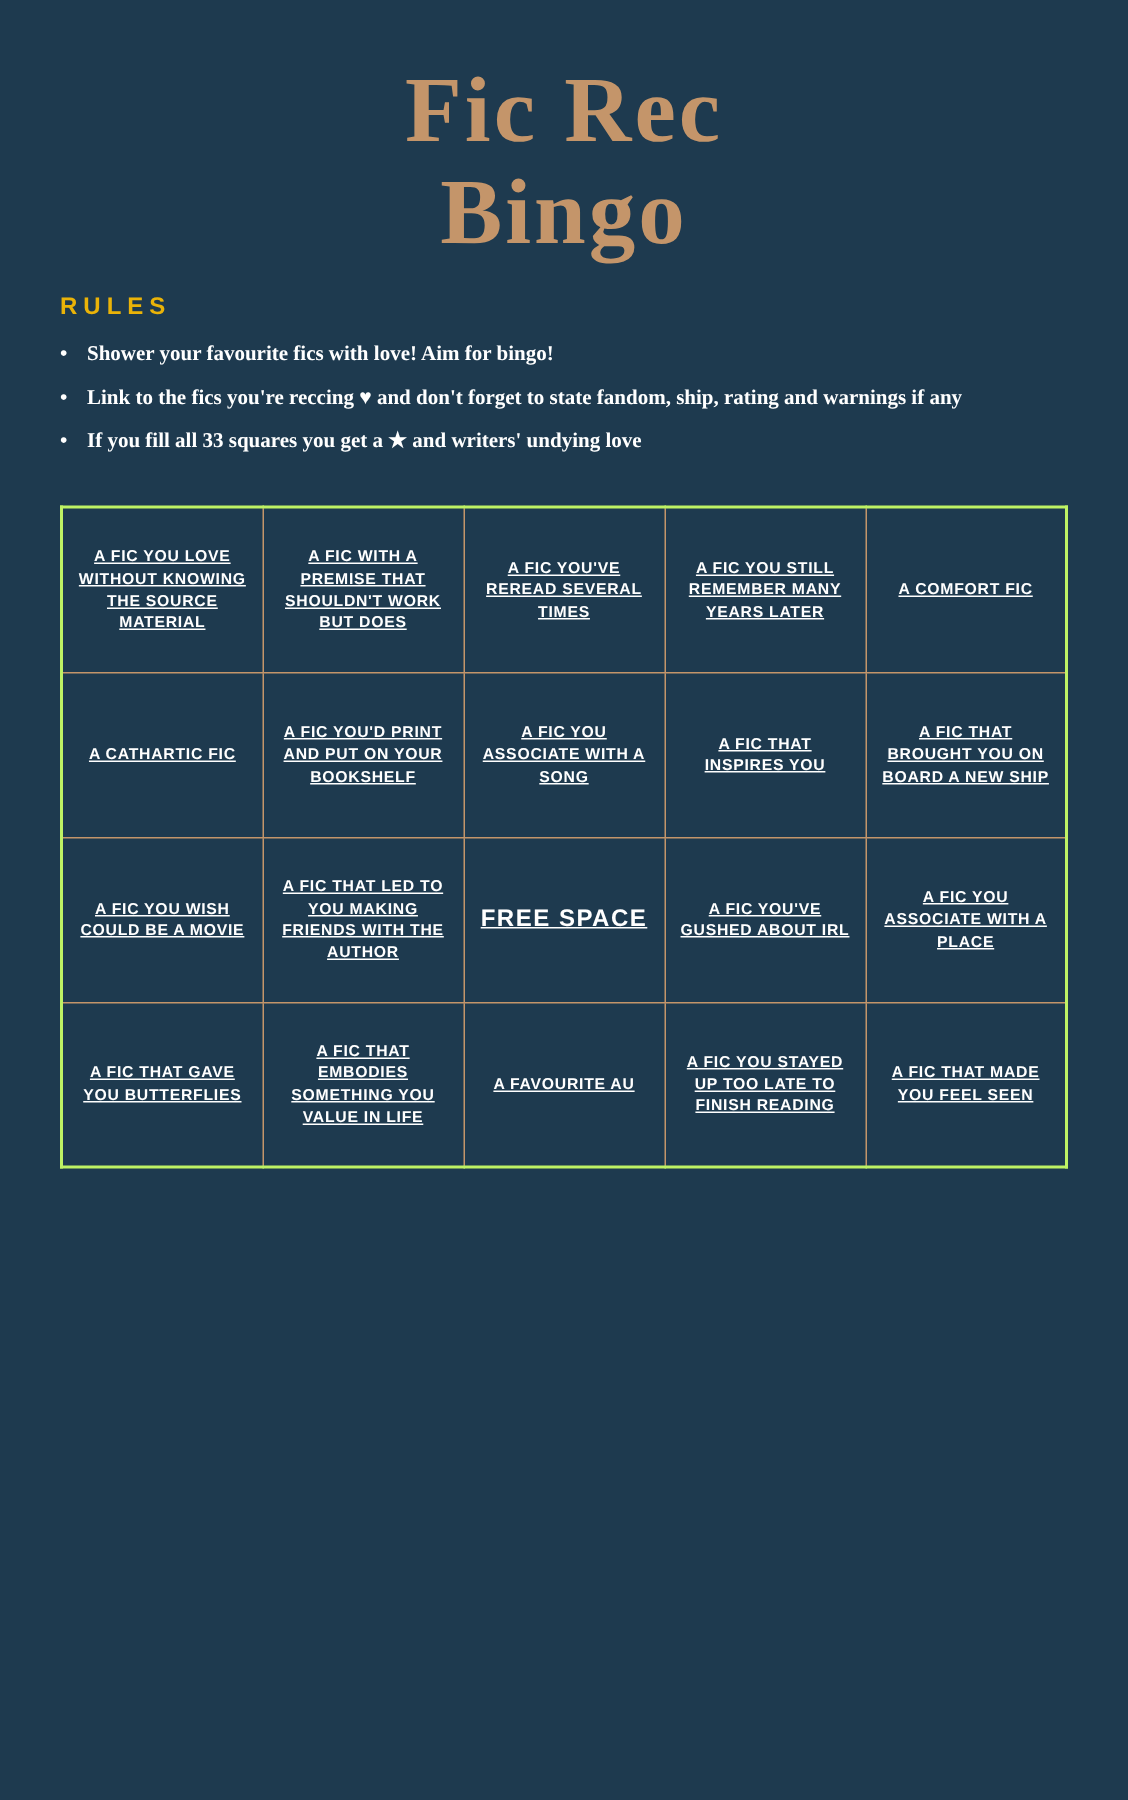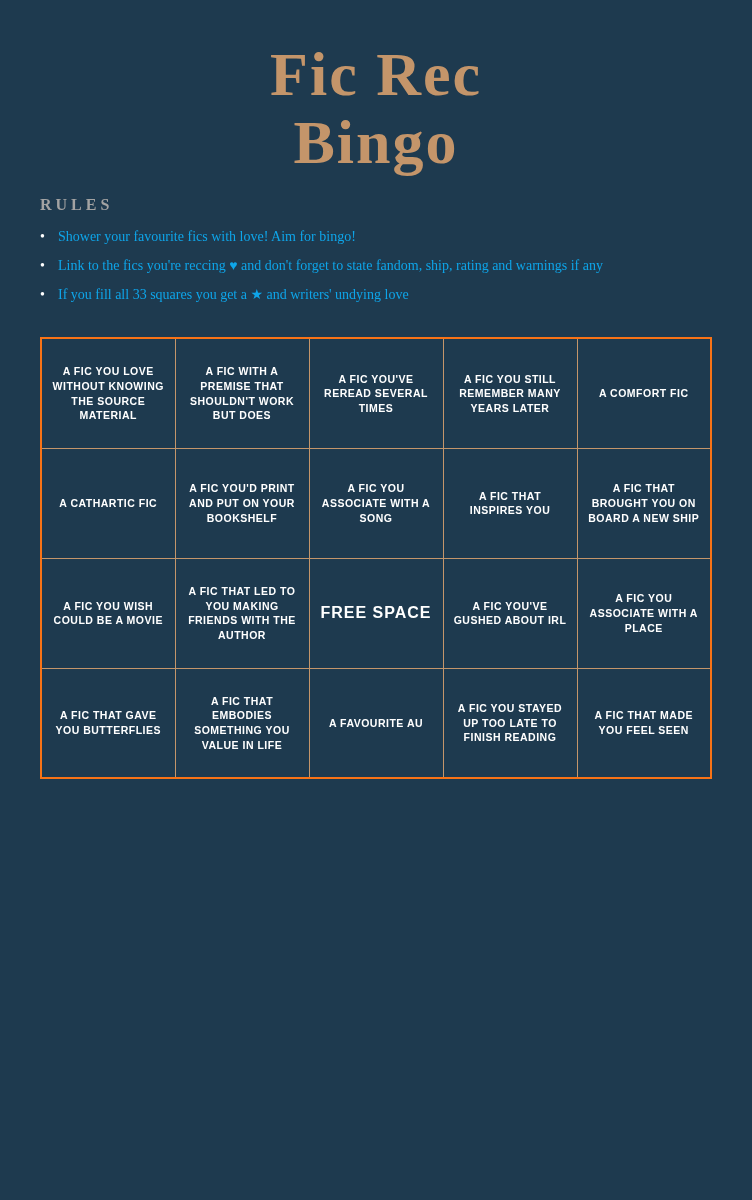--- a/index.html
+++ b/index.html
@@ -30,53 +30,55 @@
       line-height: 1.1;
       letter-spacing: 2px;
     }
 
     .rules-section {
       width: 100%;
       margin-bottom: 24px;
     }
 
     .rules-heading {
-      font-family: Liberation Serif, serif;
+      font-family: Liberation Sans, sans-serif;
       font-size: 16px;
       font-weight: bold;
       letter-spacing: 4px;
-      color: #a3a3a3;
+      color: #eab308;
       margin-bottom: 12px;
     }
 
     .rules-list {
       list-style: none;
       padding: 0;
     }
 
     .rules-list li {
       font-size: 14px;
-      color: #0ea5e9;
+      color: #ffffff;
       margin-bottom: 8px;
       padding-left: 18px;
       position: relative;
       line-height: 1.5;
+      font-weight: bold;
     }
 
     .rules-list li::before {
       content: "•";
       position: absolute;
       left: 0;
       color: #ffffff;
     }
 
     .bingo-grid {
       width: 100%;
       border-collapse: collapse;
-      border: 2px solid #f97316;
+      border: 2px solid #bef264;
+      text-decoration: underline;
     }
 
     .bingo-grid td {
       border: 1.5px solid #c4956a;
       padding: 12px 8px;
       text-align: center;
       vertical-align: middle;
       font-family: Arial, sans-serif;
       font-size: 10.5px;
       font-weight: bold;

